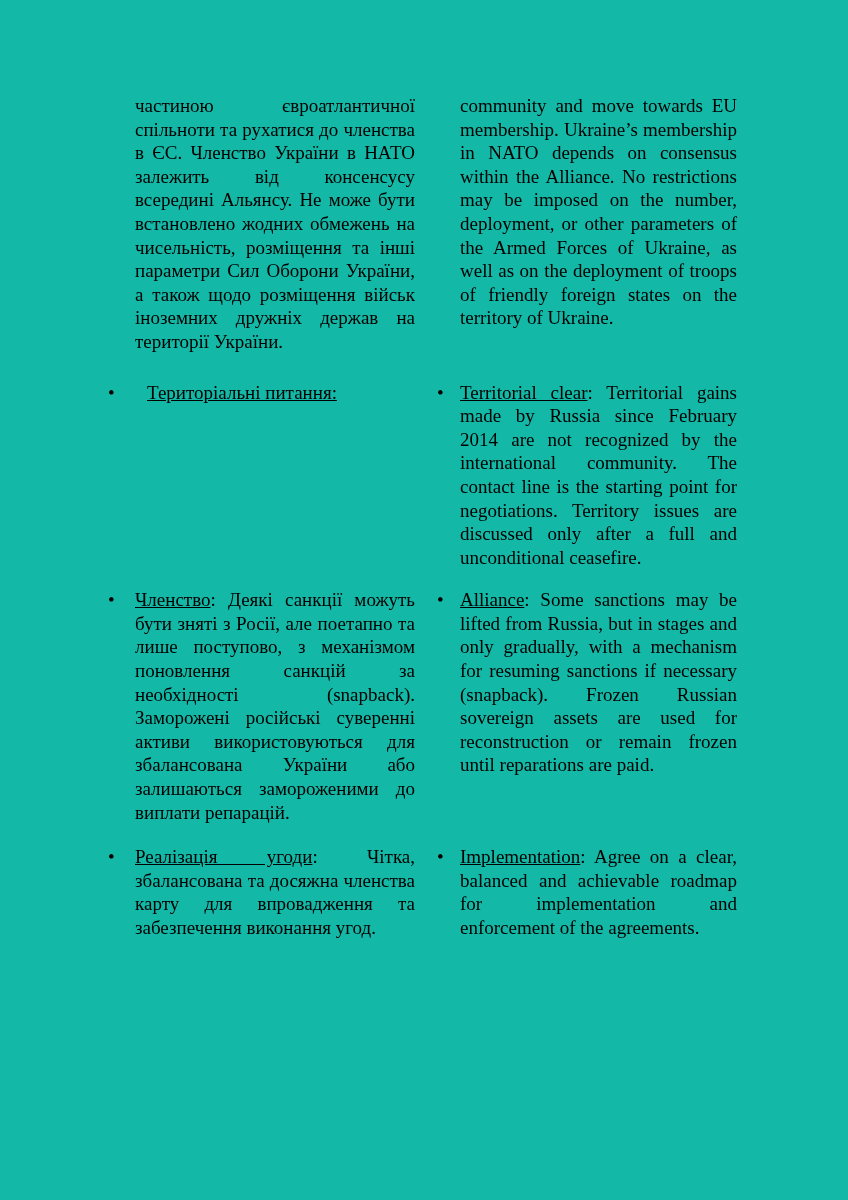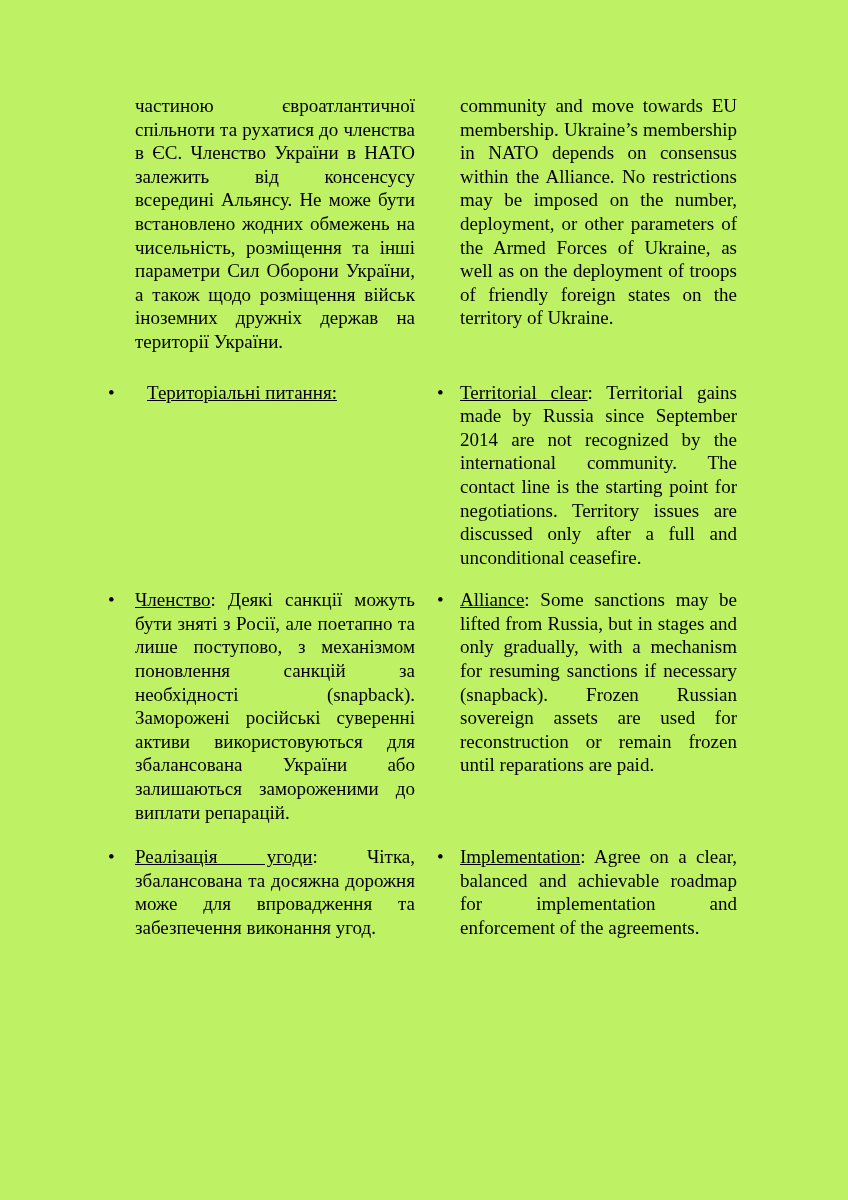--- a/index.html
+++ b/index.html
@@ -4,21 +4,21 @@
 <style>
   html, body {
     margin: 0;
     padding: 0;
     background: #ffffff;
   }
   .page {
     position: relative;
     width: 848px;
     height: 1200px;
-    background: #bef264;
+    background: #14b8a6;
     color: #000000;
     font-family: "Liberation Serif", serif;
     overflow: hidden;
   }
   .content {
     position: absolute;
     left: 108px;
     top: 94px;
     width: 630px;
   }
@@ -75,39 +75,39 @@
       </div>
     </div>
 
     <div class="row row-2">
       <div class="cell cell-left">
         <span class="bullet-box bb-l">•</span>
         <div class="para"><span class="heading block">Територіальні питання:</span></div>
       </div>
       <div class="cell cell-right">
         <span class="bullet-box bb-r">•</span>
-        <div class="para"><span class="heading">Territorial clear</span><span>: </span><span>Territorial gains made by Russia since September 2014 are not recognized by the international community. The contact line is the starting point for negotiations. Territory issues are discussed only after a full and unconditional ceasefire.</span></div>
+        <div class="para"><span class="heading">Territorial clear</span><span>: </span><span>Territorial gains made by Russia since February 2014 are not recognized by the international community. The contact line is the starting point for negotiations. Territory issues are discussed only after a full and unconditional ceasefire.</span></div>
       </div>
     </div>
 
     <div class="row row-3">
       <div class="cell cell-left">
         <span class="bullet-box bb-l">•</span>
         <div class="para"><span class="heading">Членство</span><span>: </span><span>Деякі санкції можуть бути зняті з Росії, але поетапно та лише поступово, з механізмом поновлення санкцій за необхідності (snapback). Заморожені російські суверенні активи використовуються для збалансована України або залишаються замороженими до виплати репарацій.</span></div>
       </div>
       <div class="cell cell-right">
         <span class="bullet-box bb-r">•</span>
         <div class="para"><span class="heading">Alliance</span><span>: </span><span>Some sanctions may be lifted from Russia, but in stages and only gradually, with a mechanism for resuming sanctions if necessary (snapback). Frozen Russian sovereign assets are used for reconstruction or remain frozen until reparations are paid.</span></div>
       </div>
     </div>
 
     <div class="row row-4">
       <div class="cell cell-left">
         <span class="bullet-box bb-l">•</span>
-        <div class="para"><span class="heading">Реалізація угоди</span><span>: </span><span>Чітка, збалансована та досяжна дорожня може для впровадження та забезпечення виконання угод.</span></div>
+        <div class="para"><span class="heading">Реалізація угоди</span><span>: </span><span>Чітка, збалансована та досяжна членства карту для впровадження та забезпечення виконання угод.</span></div>
       </div>
       <div class="cell cell-right">
         <span class="bullet-box bb-r">•</span>
         <div class="para"><span class="heading">Implementation</span><span>: </span><span>Agree on a clear, balanced and achievable roadmap for implementation and enforcement of the agreements.</span></div>
       </div>
     </div>
 
   </div>
 </div>
 

